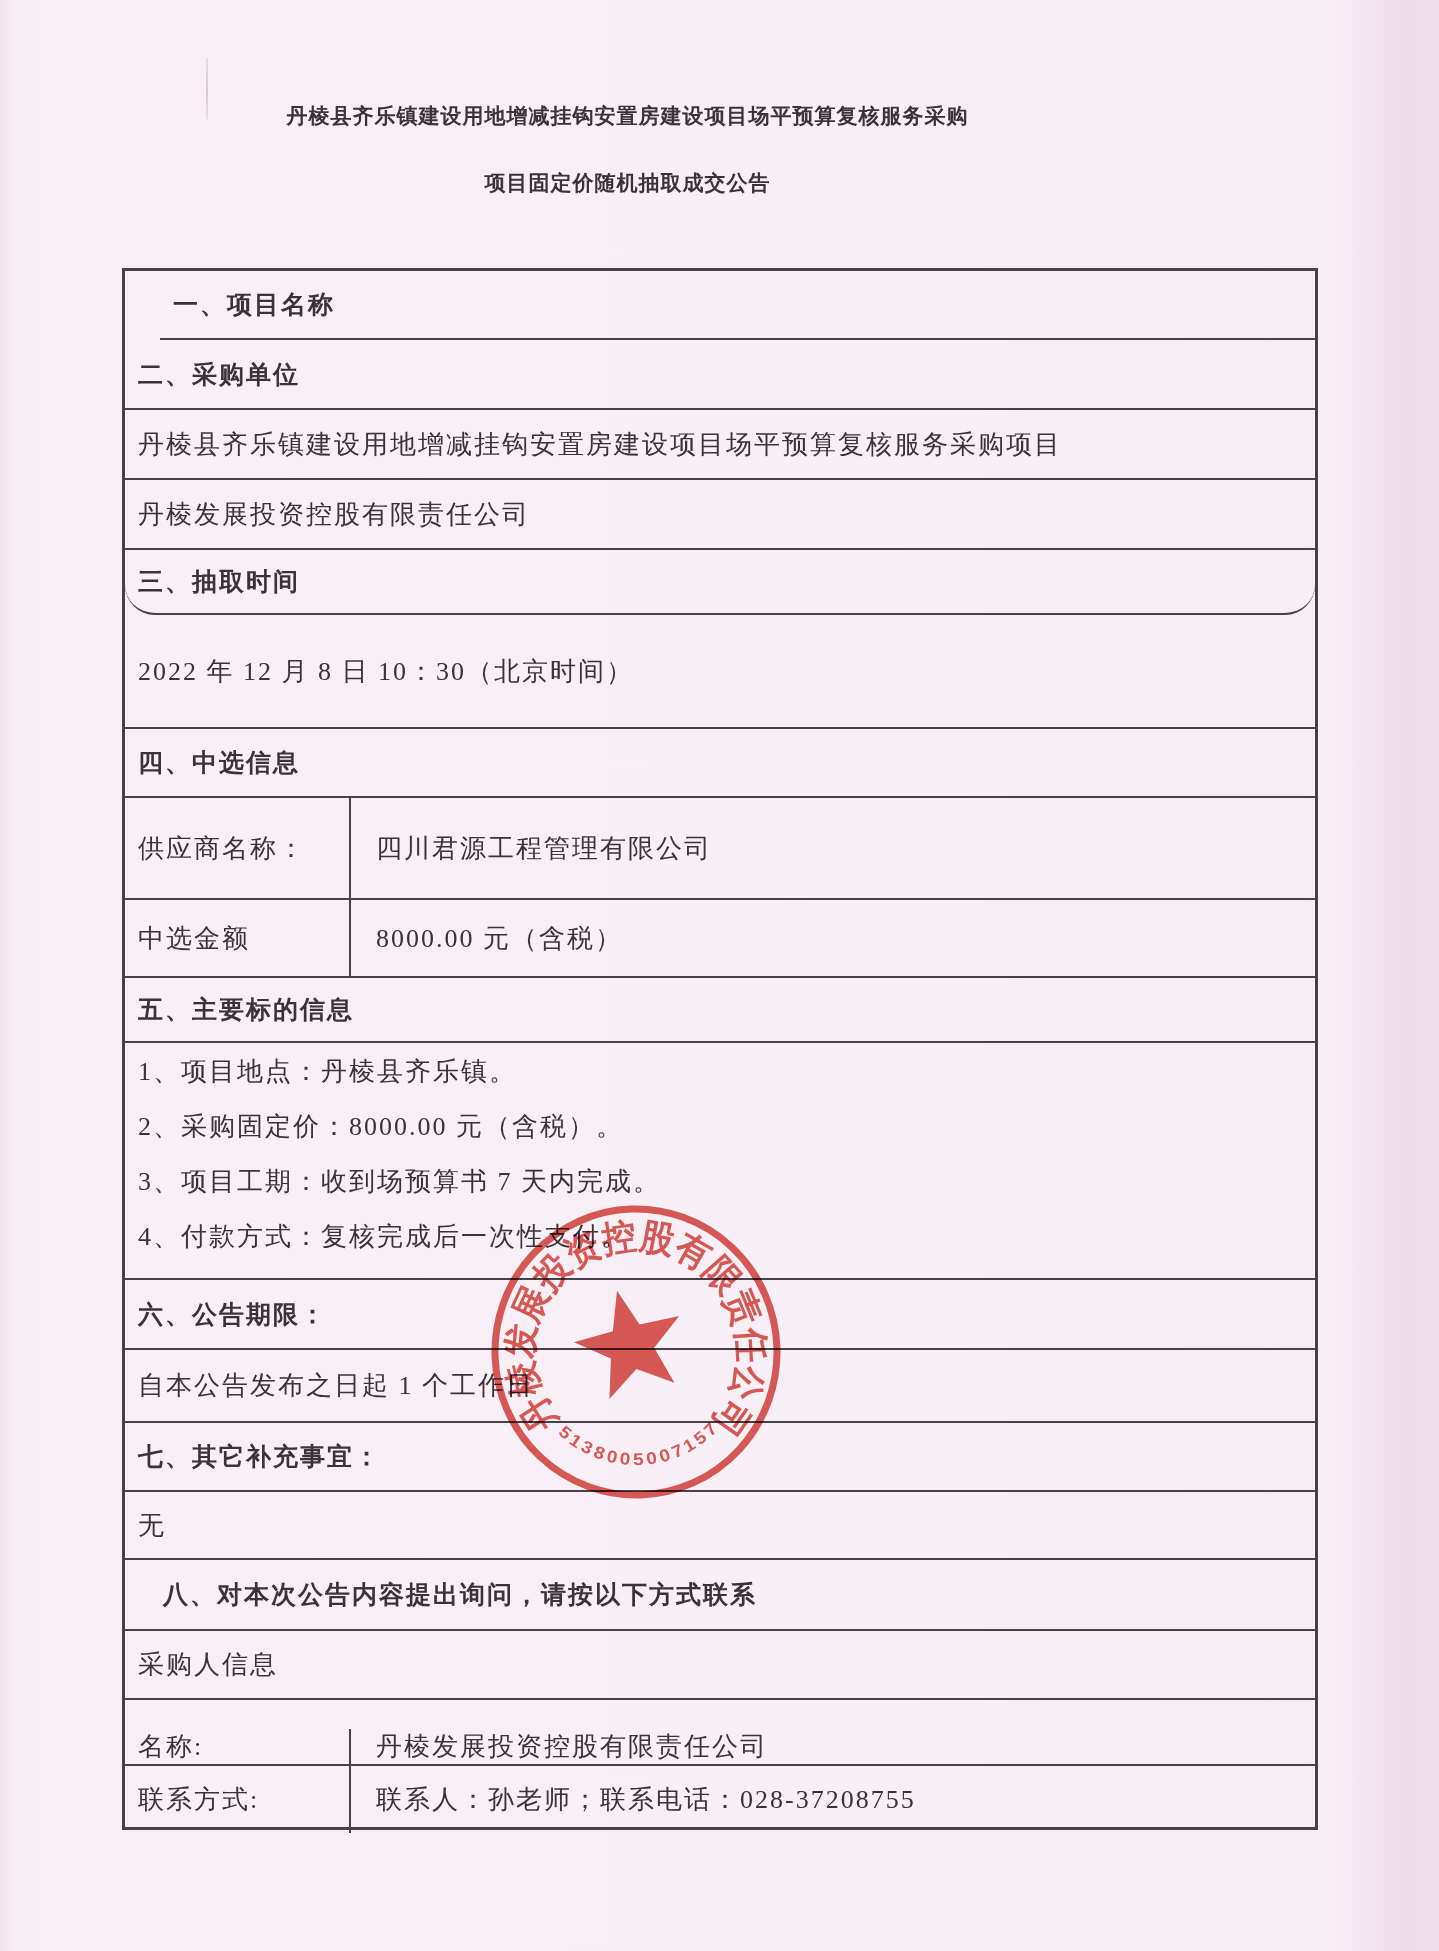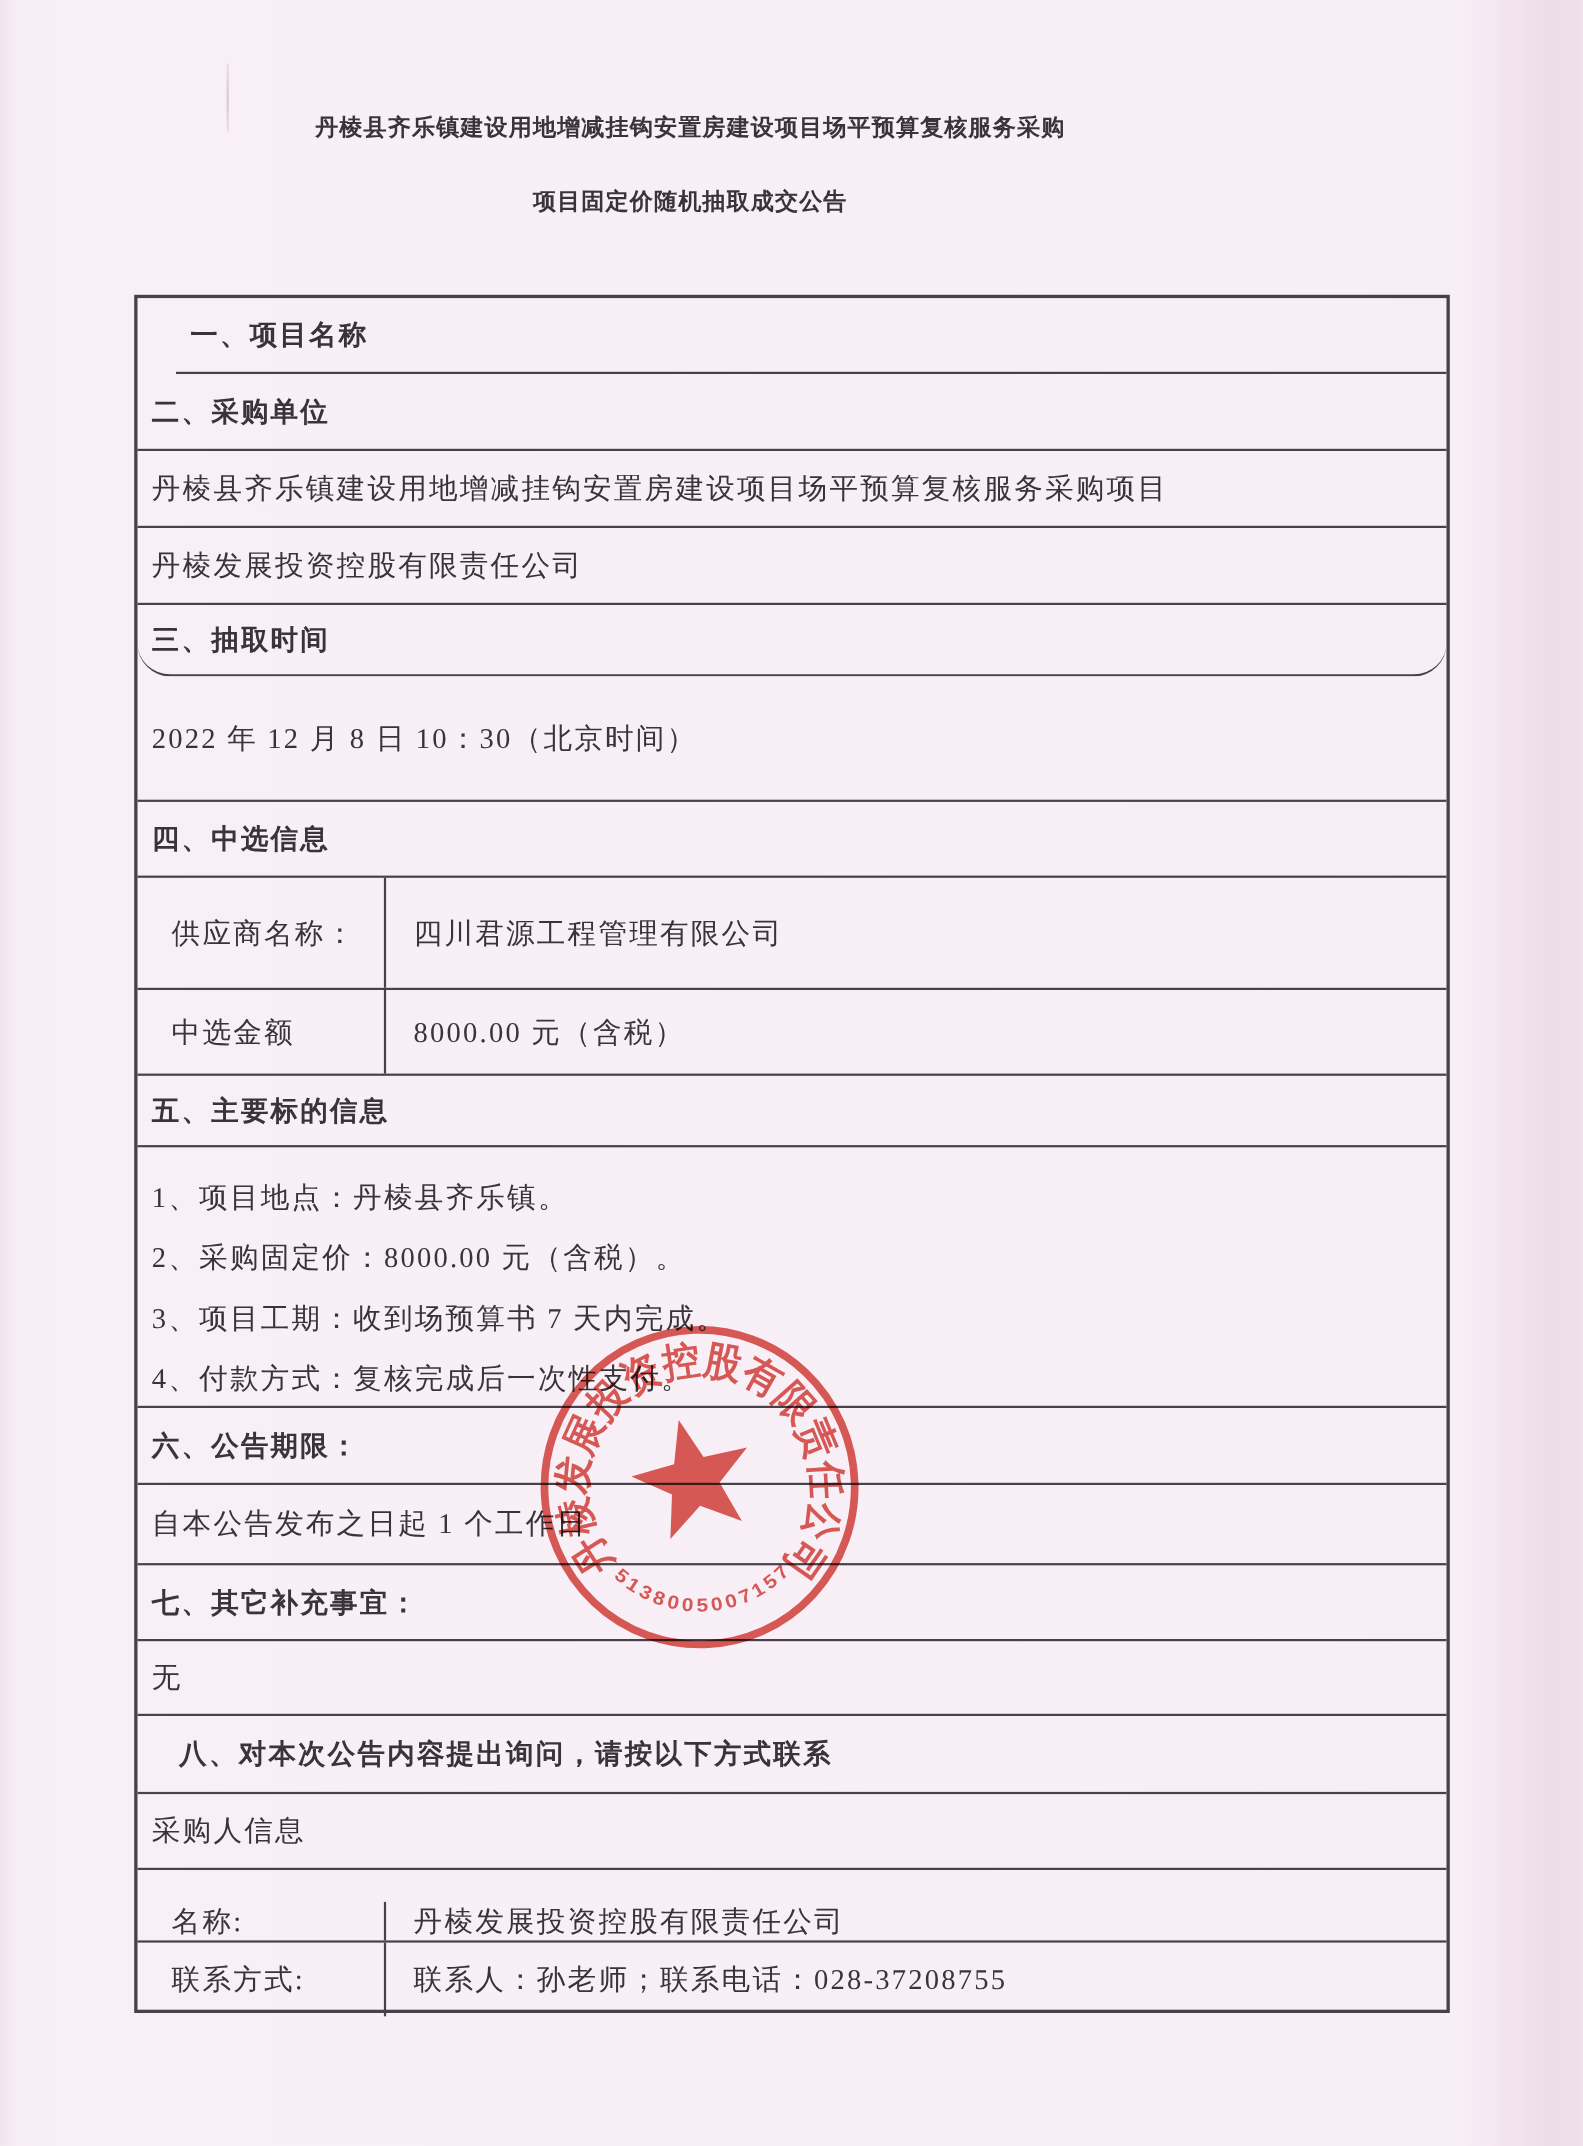--- a/index.html
+++ b/index.html
@@ -34,24 +34,24 @@
     display:flex;align-items:center;
     font-size:26px;letter-spacing:2px;
     padding-left:13px;
   }
   .row:last-child{border-bottom:none;}
   .row.header{font-weight:bold;font-size:25px;letter-spacing:2px;}
   .row.pair{padding-left:0;align-items:stretch;}
   .pair-label{
     width:226px;flex:0 0 226px;box-sizing:border-box;
     border-right:2px solid #47414a;
-    display:flex;align-items:center;padding-left:31px;
+    display:flex;align-items:center;padding-left:13px;
   }
   .pair-value{flex:1;display:flex;align-items:center;padding-left:25px;}
-  .row.list{display:block;padding-top:18px;}
+  .row.list{display:block;padding-top:1px;}
   .list-item{height:55px;line-height:55px;}
   .seal{
     position:absolute;left:484px;top:1200px;width:304px;height:304px;
     opacity:.87;
     mix-blend-mode:multiply;
     transform:rotate(-2deg);
   }
   .pen-streak{
     position:absolute;left:206px;top:58px;width:2px;height:62px;
     background:linear-gradient(#e9dbe7, #d9c5d6 55%, #ecdfe9);

